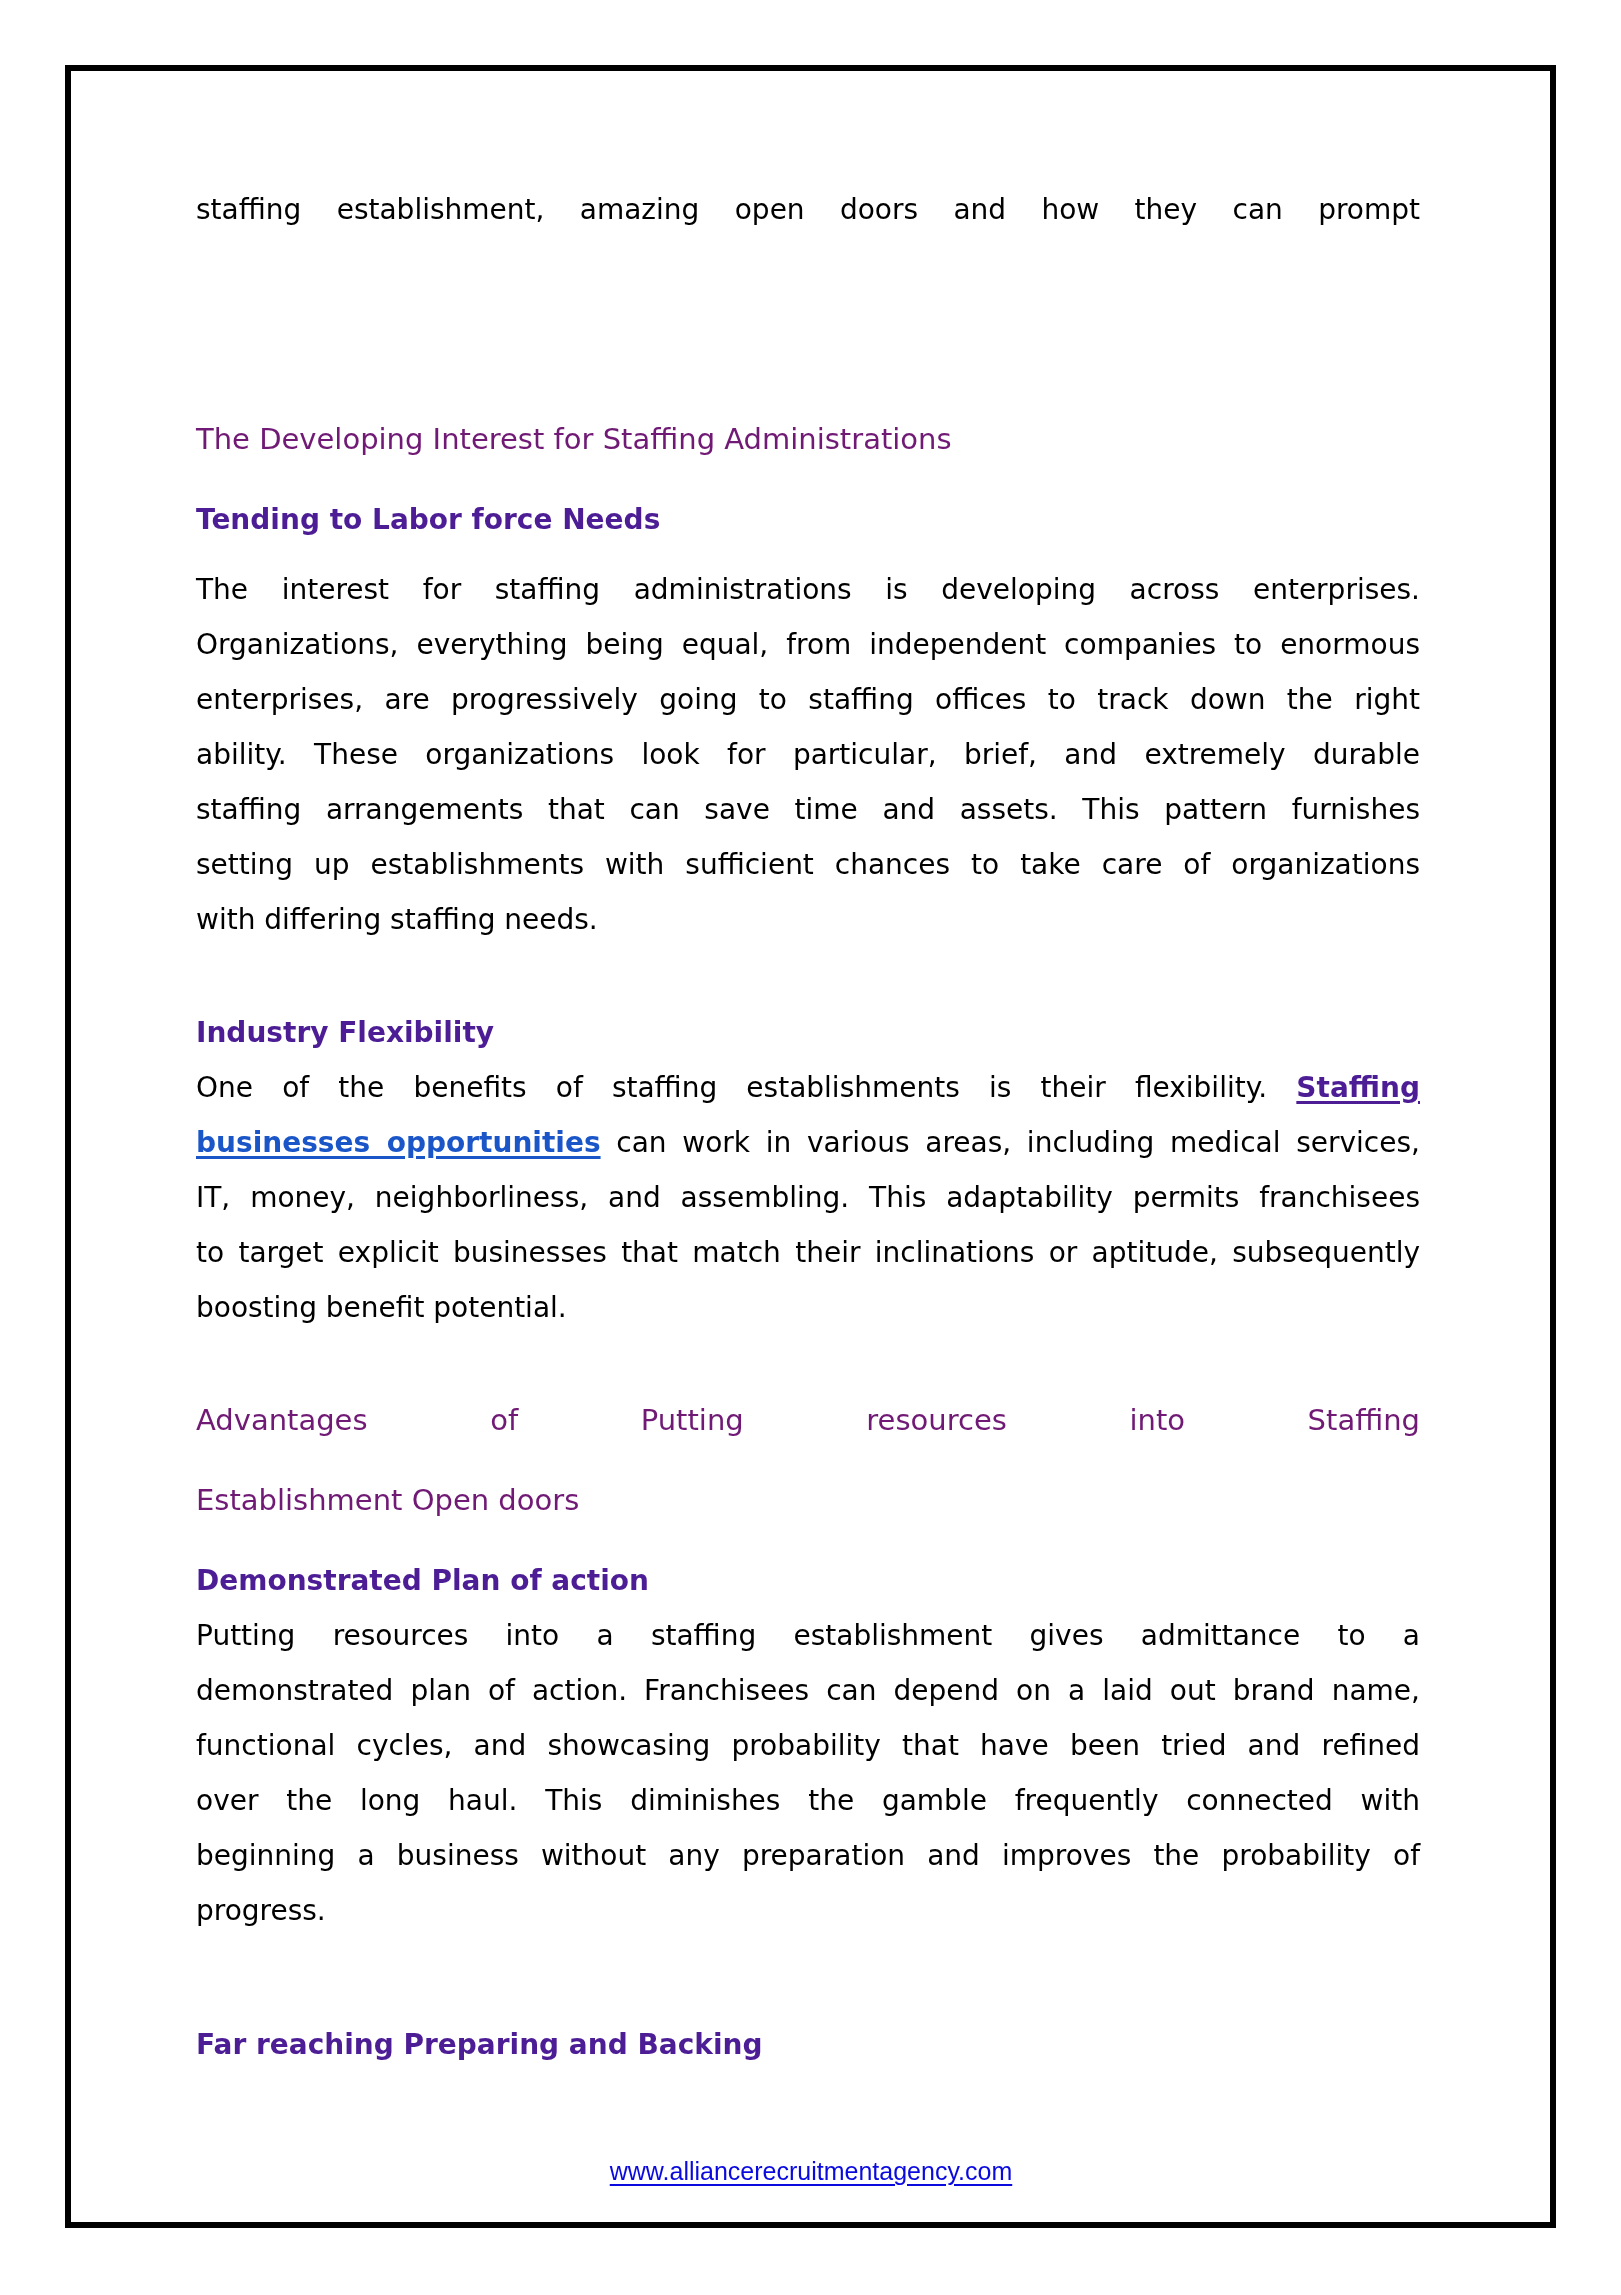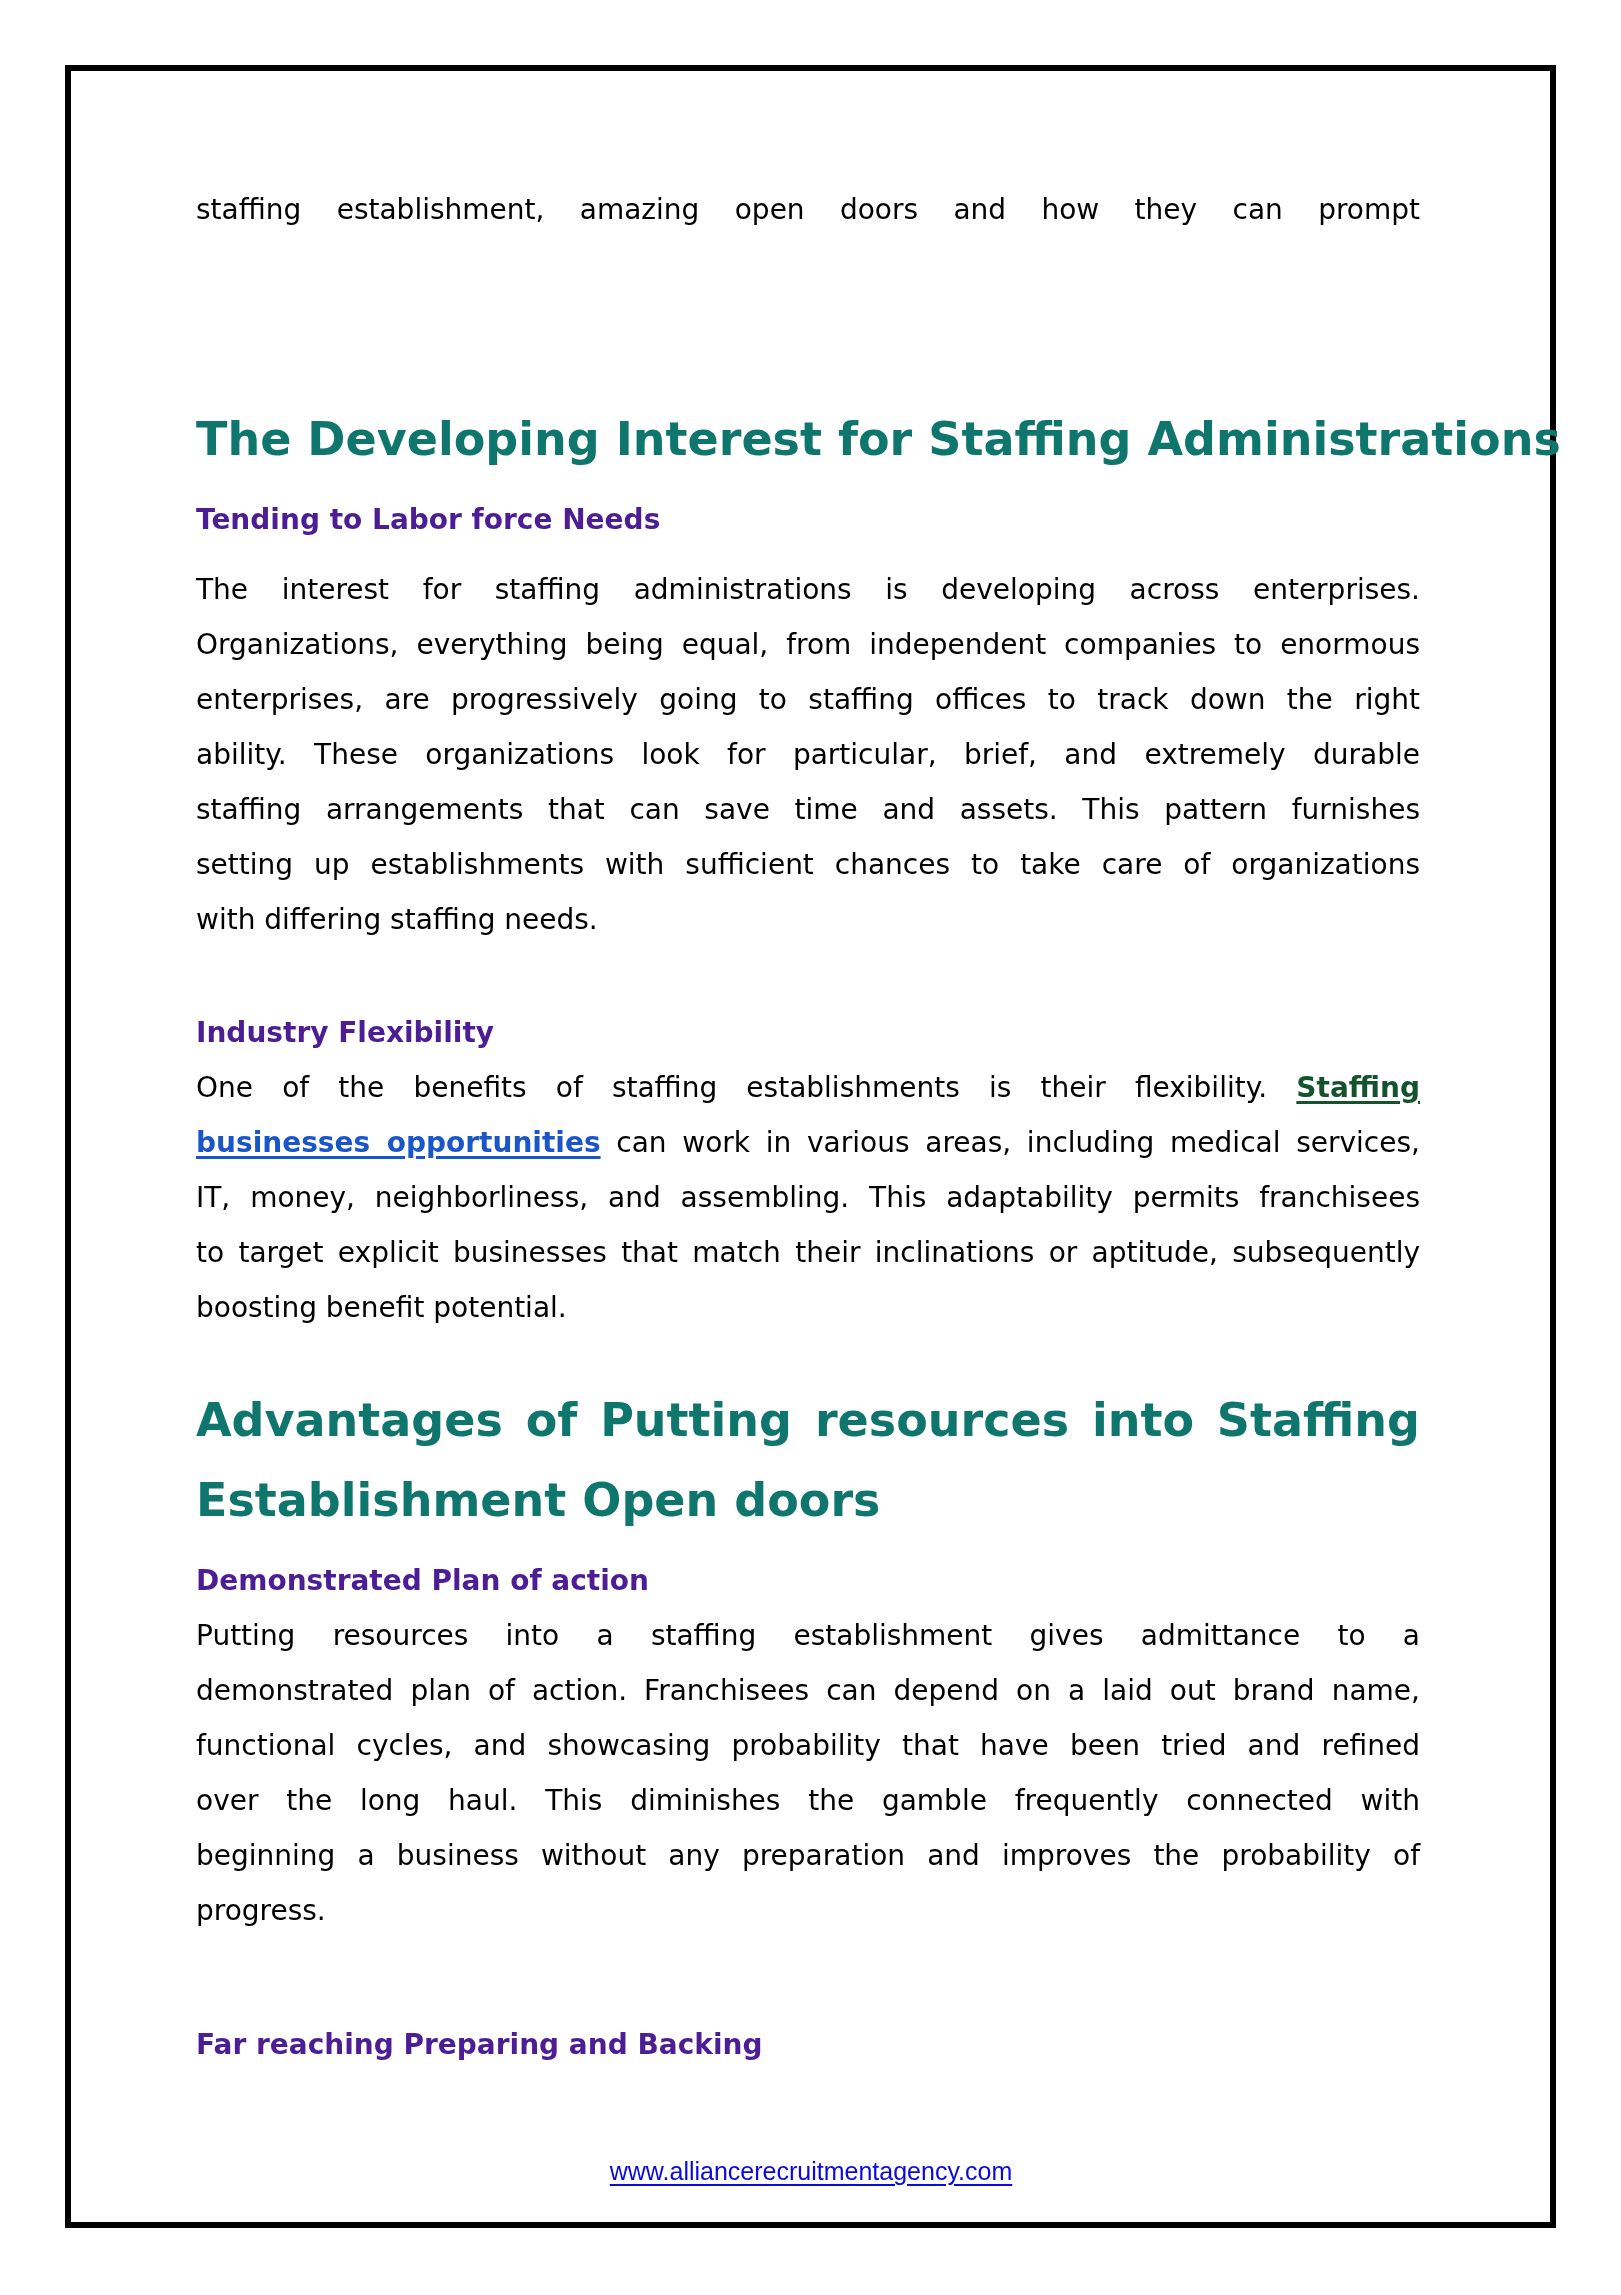--- a/index.html
+++ b/index.html
@@ -13,21 +13,21 @@
   .col { position: absolute; left: 196px; width: 1224px; }
   .body-text {
     font-family: "DejaVu Sans", sans-serif;
     font-size: 28px; line-height: 55px; color: #000000;
     letter-spacing: 0px;
   }
   .line { display: block; white-space: nowrap; height: 55px; overflow: visible; }
   .line.j { text-align: justify; text-align-last: justify; white-space: normal; }
   .heading {
     font-family: "DejaVu Sans", sans-serif;
-    font-size: 46px; line-height: 80px; color: #0f766e; font-weight: bold;
+    font-size: 29px; line-height: 80px; color: #701a75; font-weight: normal;
   }
   .heading .line { height: 80px; }
   .subheading {
     font-family: "DejaVu Sans", sans-serif;
     font-size: 28px; line-height: 55px; font-weight: bold; color: #4c1d95;
   }
   .link {
     color: #1a56c8; font-weight: bold; text-decoration: underline;
     text-decoration-thickness: 2.5px; text-underline-offset: 3.8px; cursor: pointer;
   }
@@ -65,21 +65,21 @@
   <span class="line j">staffing arrangements that can save time and assets. This pattern furnishes</span>
   <span class="line j">setting up establishments with sufficient chances to take care of organizations</span>
   <span class="line">with differing staffing needs.</span>
 </div>
 
 <div class="col subheading" style="top:1005px;">
   <span class="line">Industry Flexibility</span>
 </div>
 
 <div class="col body-text" style="top:1060px;">
-  <span class="line j"><span>One of the benefits of staffing establishments is their flexibility.</span> <a class="link" style="color: #14532d;">Staffing</a></span>
+  <span class="line j"><span>One of the benefits of staffing establishments is their flexibility.</span> <a class="link" style="color: #4c1d95;">Staffing</a></span>
   <span class="line j"><a class="link" style="color: rgb(26, 86, 200);">businesses opportunities</a> <span>can work in various areas, including medical services,</span></span>
   <span class="line j">IT, money, neighborliness, and assembling. This adaptability permits franchisees</span>
   <span class="line j">to target explicit businesses that match their inclinations or aptitude, subsequently</span>
   <span class="line">boosting benefit potential.</span>
 </div>
 
 <div class="col heading" style="top:1380px;">
   <span class="line j">Advantages of Putting resources into Staffing</span>
   <span class="line">Establishment Open doors</span>
 </div>

